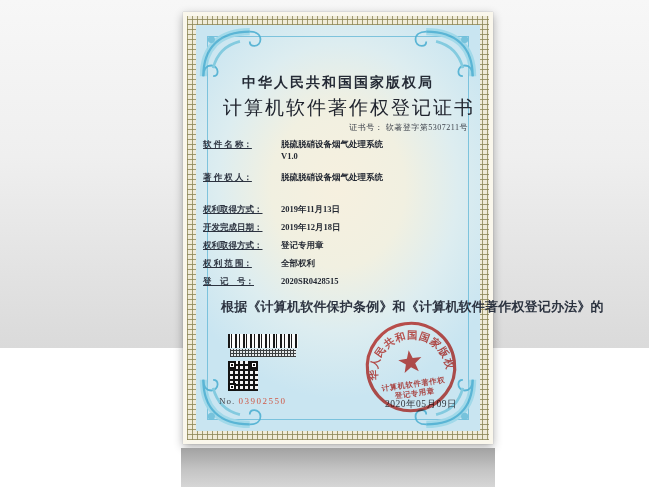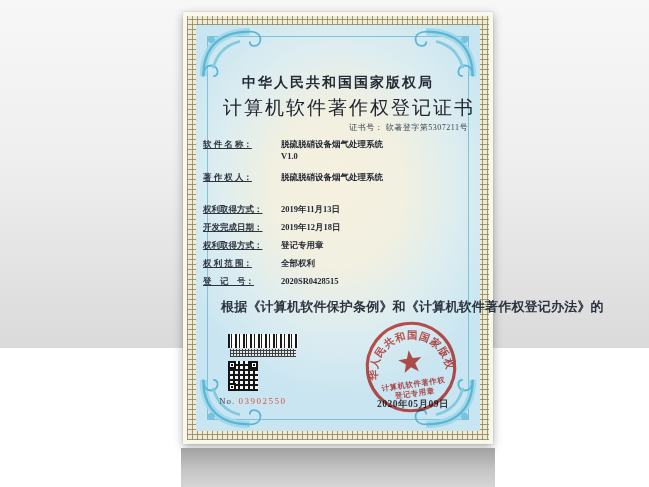--- a/index.html
+++ b/index.html
@@ -43,21 +43,21 @@
   .abs{position:absolute;}
   .title1{left:0;right:0;top:62px;text-align:center;font-size:14px;font-weight:bold;letter-spacing:2px;color:#252b36;}
   .title2{left:0;right:18px;top:83px;text-align:right;font-size:19px;font-weight:normal;letter-spacing:2px;color:#20242e;}
   .certno{right:25px;top:110px;font-size:8px;color:#3a3f48;letter-spacing:.5px;}
   .row{left:0;font-size:8.5px;font-weight:bold;white-space:nowrap;}
   .row .lbl{position:absolute;left:20px;color:#2c3340;text-decoration:underline;}
   .row .val{position:absolute;left:98px;color:#242933;}
   .statement{font-size:13px;font-weight:bold;color:#2c3340;white-space:nowrap;letter-spacing:.2px;}
   .no-line{left:36px;top:384px;font-size:9px;color:#3c3f46;letter-spacing:1px;}
   .no-line .serial{color:#cf5a48;letter-spacing:1.5px;}
-  .issue-date{left:168px;top:386px;width:124px;text-align:center;font-size:9.5px;font-weight:bold;color:#33373f;letter-spacing:.5px;}
+  .issue-date{left:176px;top:386px;width:124px;text-align:center;font-size:9.5px;font-weight:normal;color:#33373f;letter-spacing:.5px;}
   
   .barcode{left:45px;top:322px;width:70px;height:14px;background:
      repeating-linear-gradient(90deg,#181818 0 2px,#fbfbfb 2px 3px,#181818 3px 4px,#fbfbfb 4px 7px,#181818 7px 9px,#fbfbfb 9px 11px,#181818 11px 12px,#fbfbfb 12px 15px);}
   .barcode-noise{left:47px;top:337px;width:66px;height:8px;opacity:.85;background-color:#e9e9e9;background-image:
      repeating-linear-gradient(90deg,#222 0 1px,transparent 1px 3px),
      repeating-linear-gradient(0deg,#222 0 1px,transparent 1px 3px);}
   .qr{left:45px;top:349px;width:30px;height:30px;background-color:#f4f4f4;background-image:
      repeating-linear-gradient(0deg,#151515 0 2px,transparent 2px 5px),
      repeating-linear-gradient(90deg,#151515 0 2px,#f4f4f4 2px 5px);}
   .finder{position:absolute;width:8px;height:8px;border:2px solid #111;background:#fff;box-sizing:border-box;}

